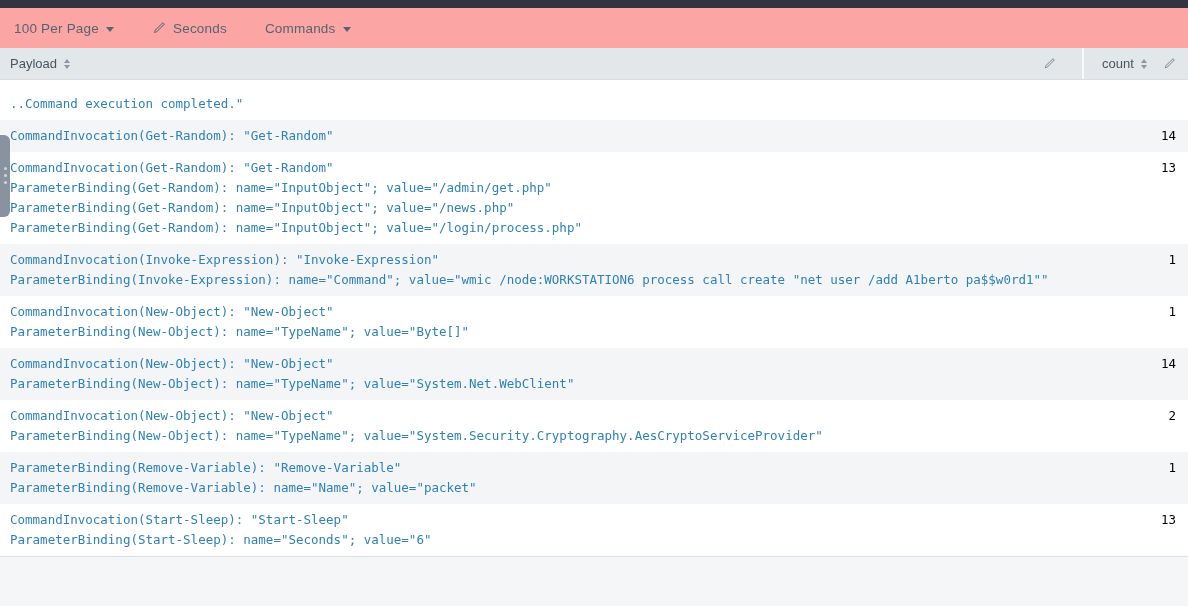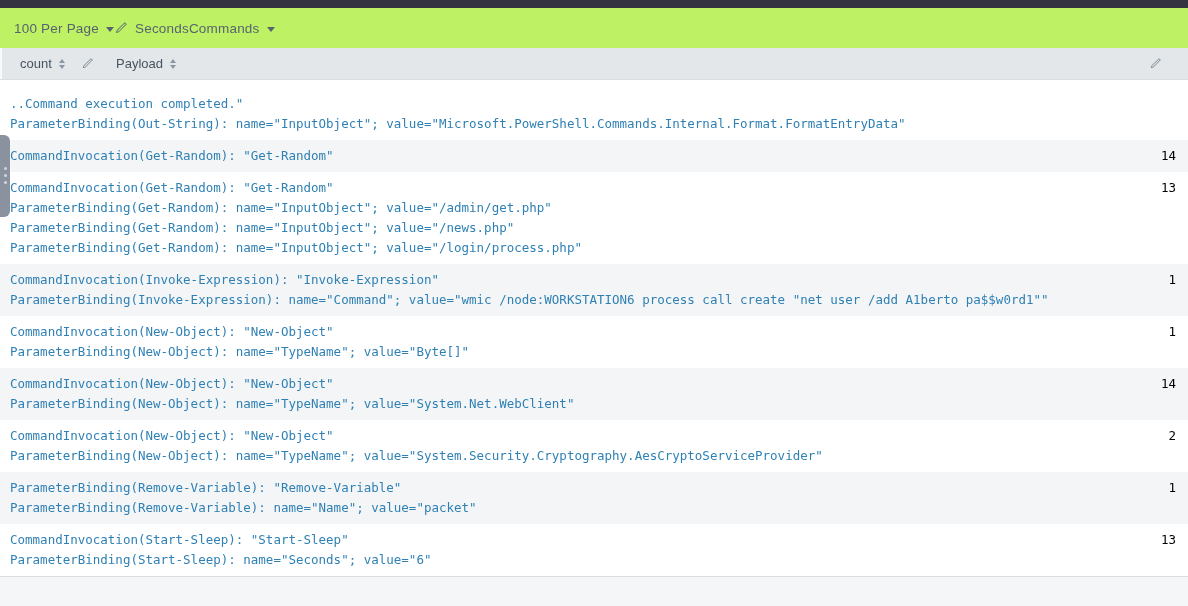--- a/index.html
+++ b/index.html
@@ -9,22 +9,22 @@
     font-family: "Liberation Sans", sans-serif;
     background: #ffffff; position: relative;
   }
   .app { display: flex; flex-direction: column; height: 606px; position: relative; }
 
   
   .topbar { height: 8px; background: #343441; flex: 0 0 auto; }
 
   
   .toolbar {
-    height: 40px; flex: 0 0 auto; background: #bef264;
-    display: flex; align-items: center; padding: 0 14px; 
+    height: 40px; flex: 0 0 auto; background: #fca5a5;
+    display: flex; align-items: center; padding: 0 14px; gap: 38px;
   }
   .tool {
     display: inline-flex; align-items: center; gap: 7px;
     font-size: 13.5px; color: #57646f; cursor: pointer; letter-spacing: .2px;
   }
   .caret {
     width: 0; height: 0; margin-top: 2px;
     border-left: 4px solid transparent; border-right: 4px solid transparent;
     border-top: 5px solid #57646f;
   }
@@ -104,54 +104,53 @@
       </span>
       <span>Seconds</span>
     </div>
     <div class="tool">
       <span>Commands</span>
       <span class="caret"></span>
     </div>
   </div>
 
   <div class="thead">
-    <div class="th th-count">
-      <span class="th-group">
-        <span>count</span>
-        <span class="sort-icon">
-            <i class="up"></i>
-            <i class="down"></i>
-          </span>
-      </span>
-      <span class="pencil">
-        <svg width="13" height="13" viewBox="0 0 16 16">
-            <path d="M2.2 13.8l.9-3.2 9.2-9.2 2.3 2.3-9.2 9.2-3.2.9zm1.9-2.9l-.4 1.4 1.4-.4 8.2-8.2-1-1-8.2 8.2z" fill="currentColor"></path>
-          </svg>
-      </span>
-    </div>
     <div class="th th-payload">
       <span>Payload</span>
       <span class="sort-icon">
           <i class="up"></i>
           <i class="down"></i>
         </span>
       <span class="spacer"></span>
       <span class="pencil">
         <svg width="13" height="13" viewBox="0 0 16 16">
             <path d="M2.2 13.8l.9-3.2 9.2-9.2 2.3 2.3-9.2 9.2-3.2.9zm1.9-2.9l-.4 1.4 1.4-.4 8.2-8.2-1-1-8.2 8.2z" fill="currentColor"></path>
           </svg>
       </span>
     </div>
+    <div class="th th-count">
+      <span class="th-group">
+        <span>count</span>
+        <span class="sort-icon">
+            <i class="up"></i>
+            <i class="down"></i>
+          </span>
+      </span>
+      <span class="pencil">
+        <svg width="13" height="13" viewBox="0 0 16 16">
+            <path d="M2.2 13.8l.9-3.2 9.2-9.2 2.3 2.3-9.2 9.2-3.2.9zm1.9-2.9l-.4 1.4 1.4-.4 8.2-8.2-1-1-8.2 8.2z" fill="currentColor"></path>
+          </svg>
+      </span>
+    </div>
   </div>
 
   <div class="tbody">
   <div class="row">
     <div class="payload-cell">
           <div class="pline">..Command execution completed."</div>
-          <div class="pline">ParameterBinding(Out-String): name="InputObject"; value="Microsoft.PowerShell.Commands.Internal.Format.FormatEntryData"</div>
         </div>
     <div class="count-cell"></div>
   </div>
 
   <div class="row">
     <div class="payload-cell">
           <div class="pline">CommandInvocation(Get-Random): "Get-Random"</div>
         </div>
     <div class="count-cell">14</div>
   </div>

